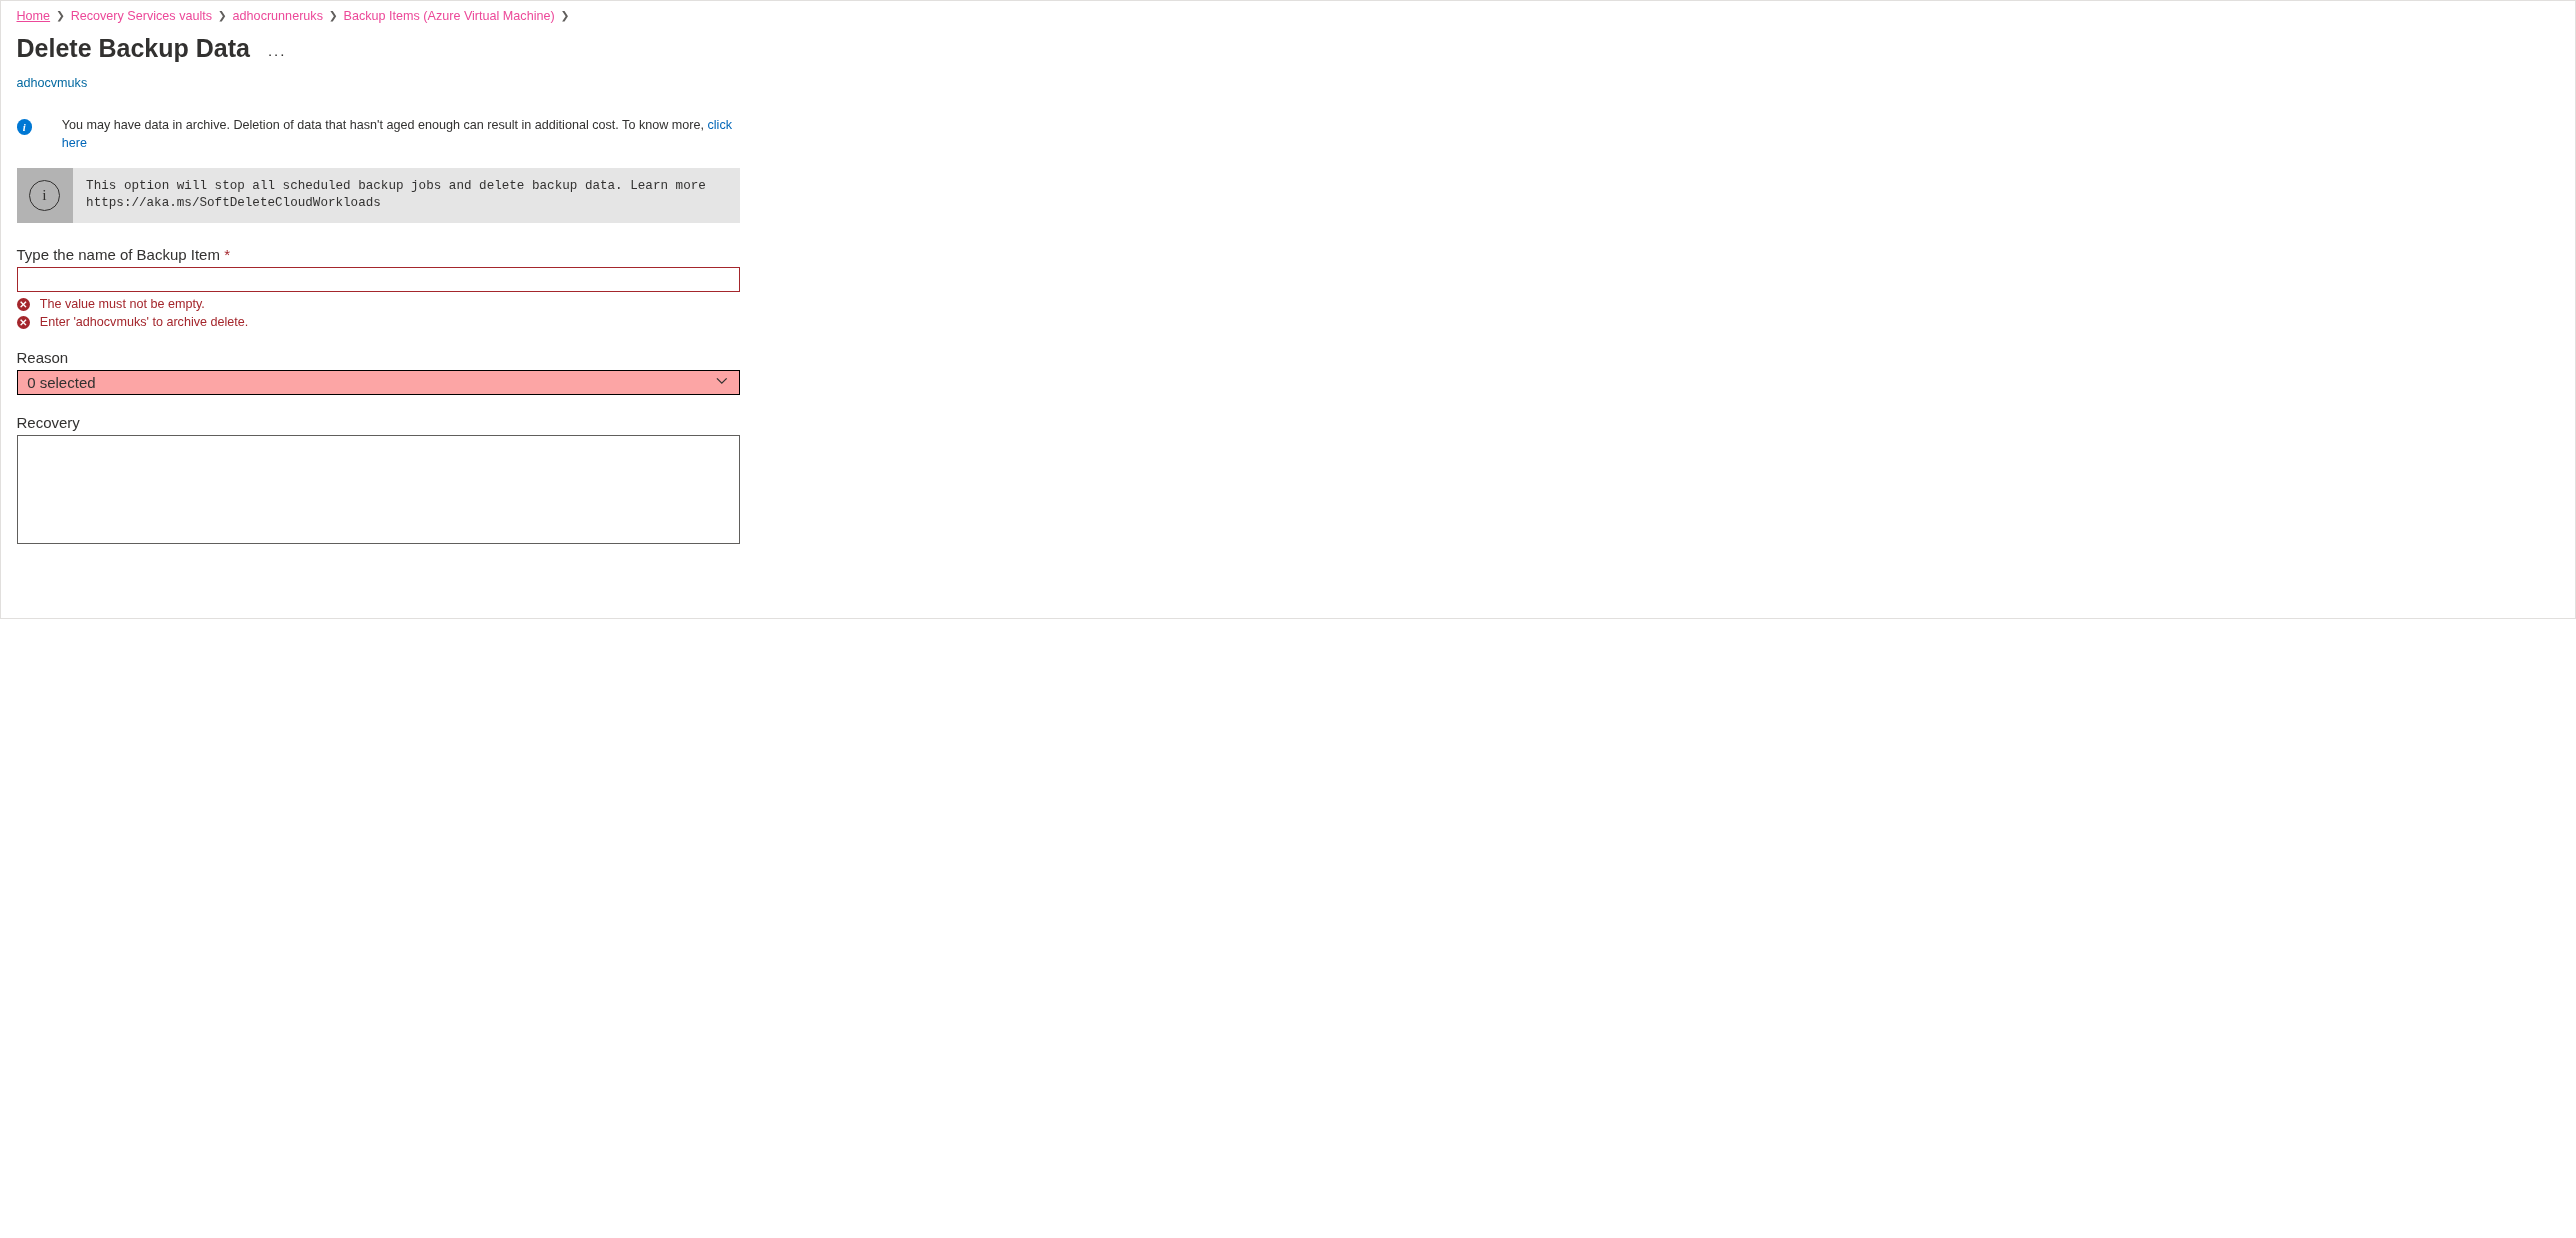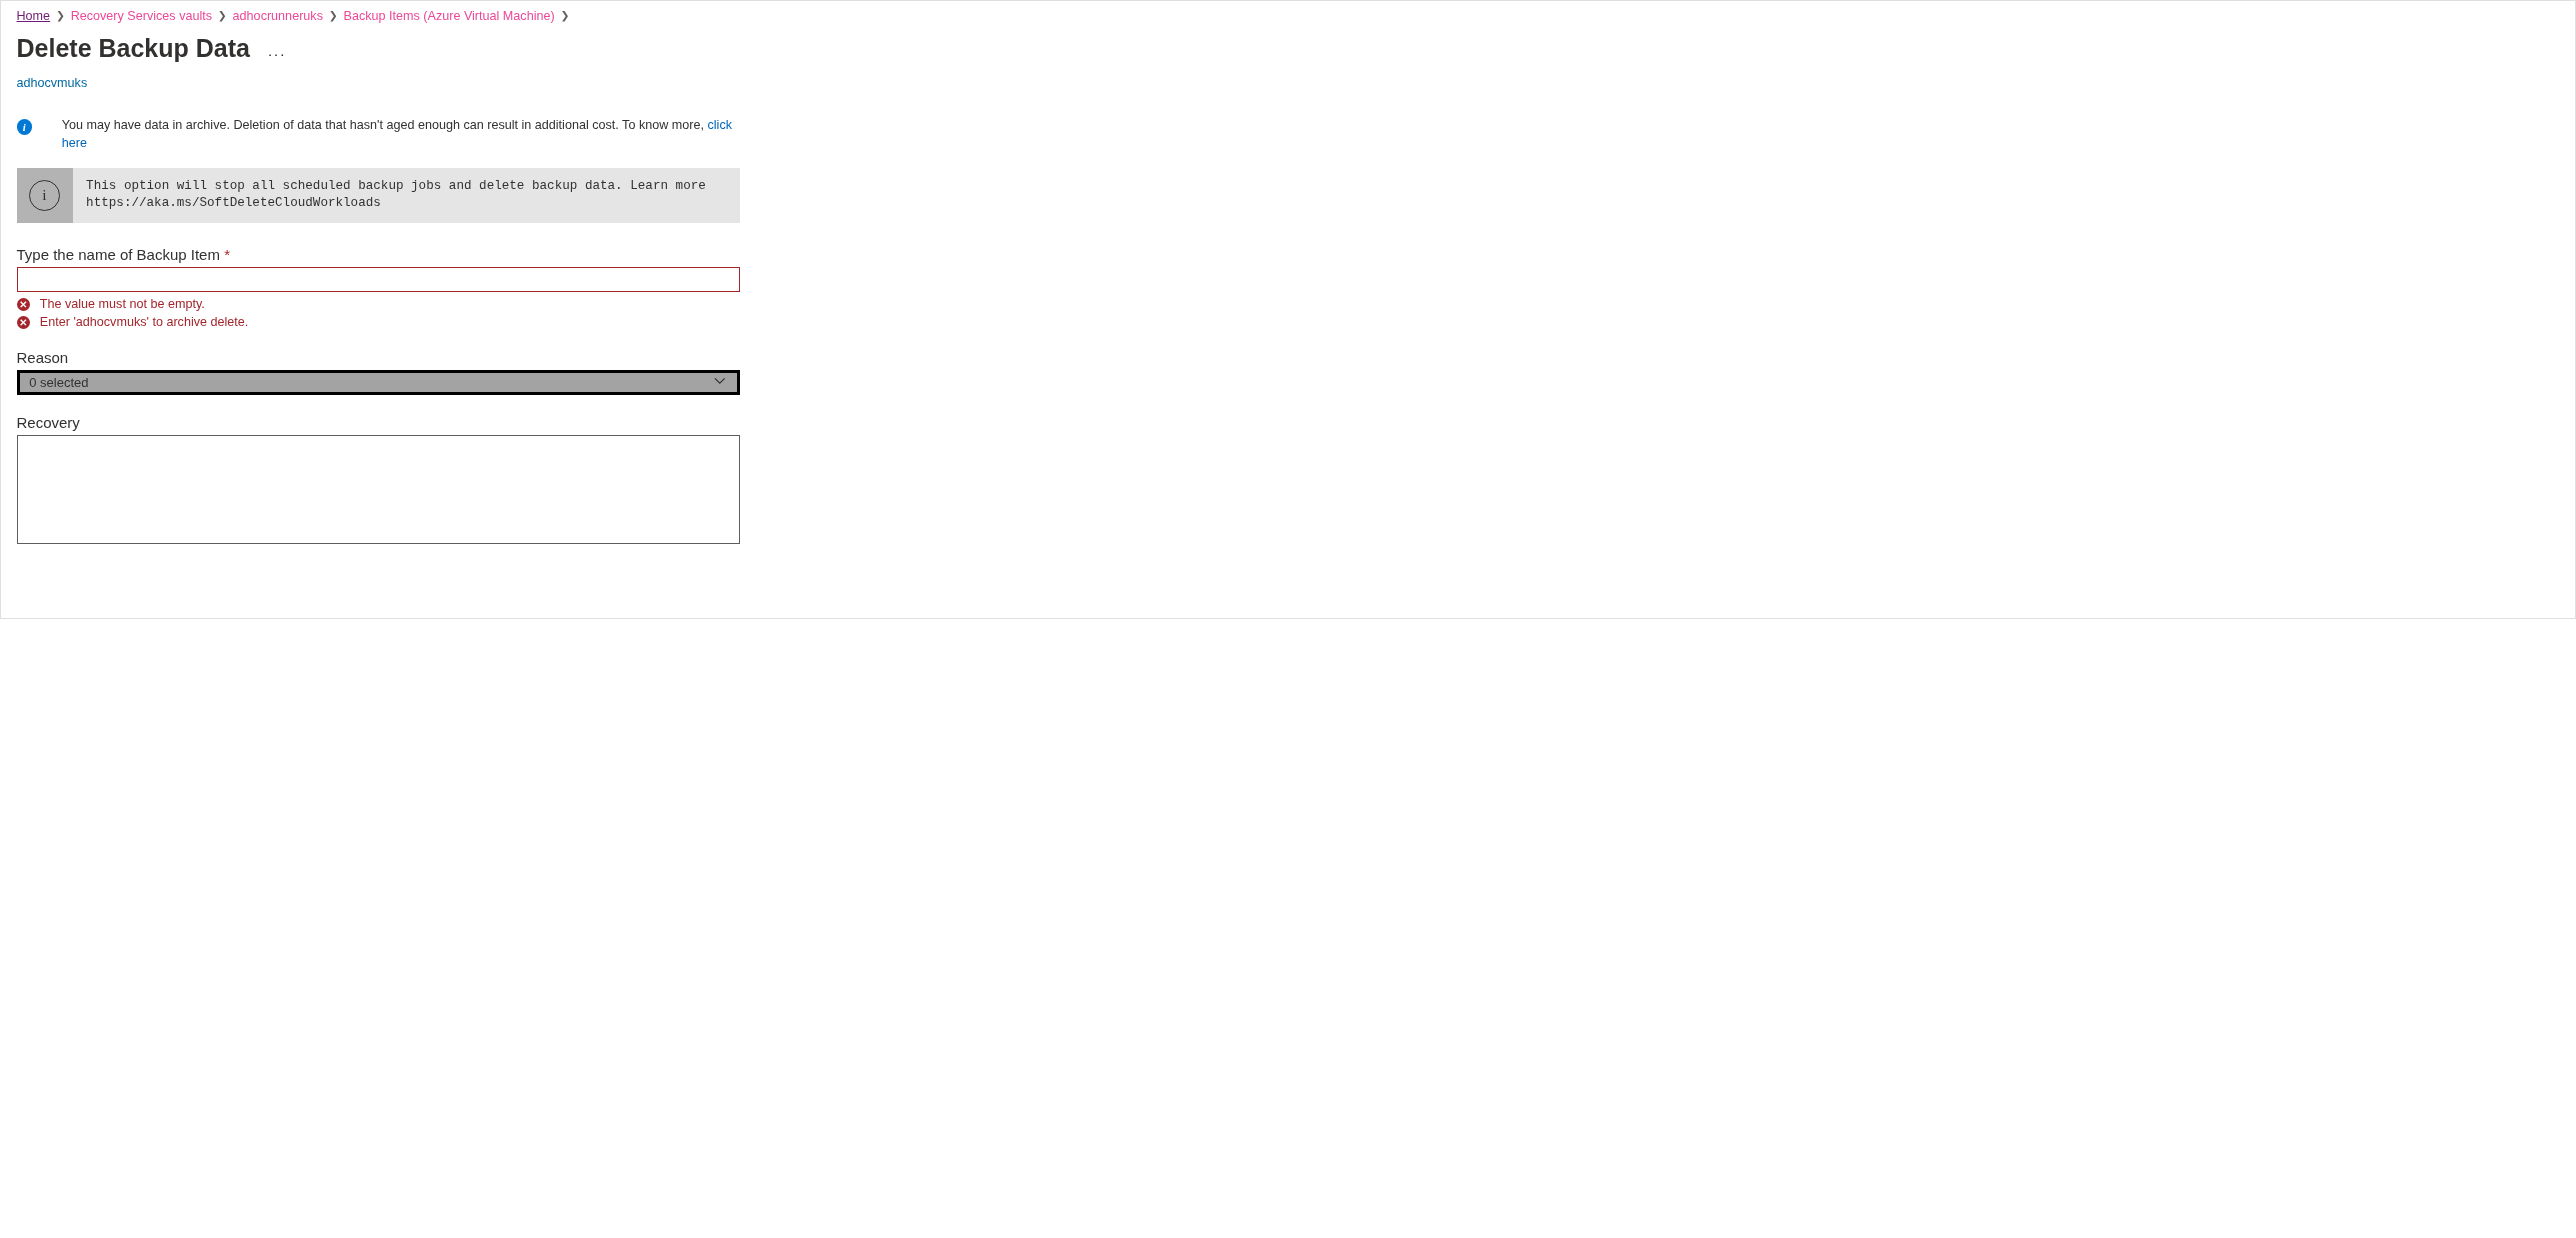--- a/index.html
+++ b/index.html
@@ -24,21 +24,21 @@
       flex-wrap: wrap;
       gap: 5.8px;
       font-size: 12.6px;
       margin-bottom: 11.6px;
     }
     .breadcrumb a {
       color: #ec4899;
       text-decoration: none;
     }
     .breadcrumb a.home {
-      color: #701a75;
+      color: #ec4899;
       text-decoration: underline;
     }
     .breadcrumb .sep {
       color: #605e5c;
       font-size: 10.7px;
     }
     .title-row {
       display: flex;
       align-items: flex-end;
       gap: 17.5px;
@@ -166,29 +166,29 @@
       justify-content: center;
       font-size: 9.7px;
       font-weight: bold;
       flex-shrink: 0;
     }
     .field-group {
       margin-bottom: 19.4px;
     }
     .select-box {
       width: 100%;
-      border: 3px solid #000000;
+      border: 1px solid #000000;
       padding: 4.9px 9.7px;
       display: flex;
       align-items: center;
       justify-content: space-between;
       cursor: pointer;
-      background: #a3a3a3;
+      background: #fca5a5;
       height: 25px;
-      font-size: 13px;
+      font-size: 15px;
     }
     .chevron {
       font-size: 11.6px;
     }
     .textarea {
       width: 100%;
       height: 109px;
       border: 1px solid #605e5c;
       padding: 5.8px 7.8px;
       font-size: 12.6px;

